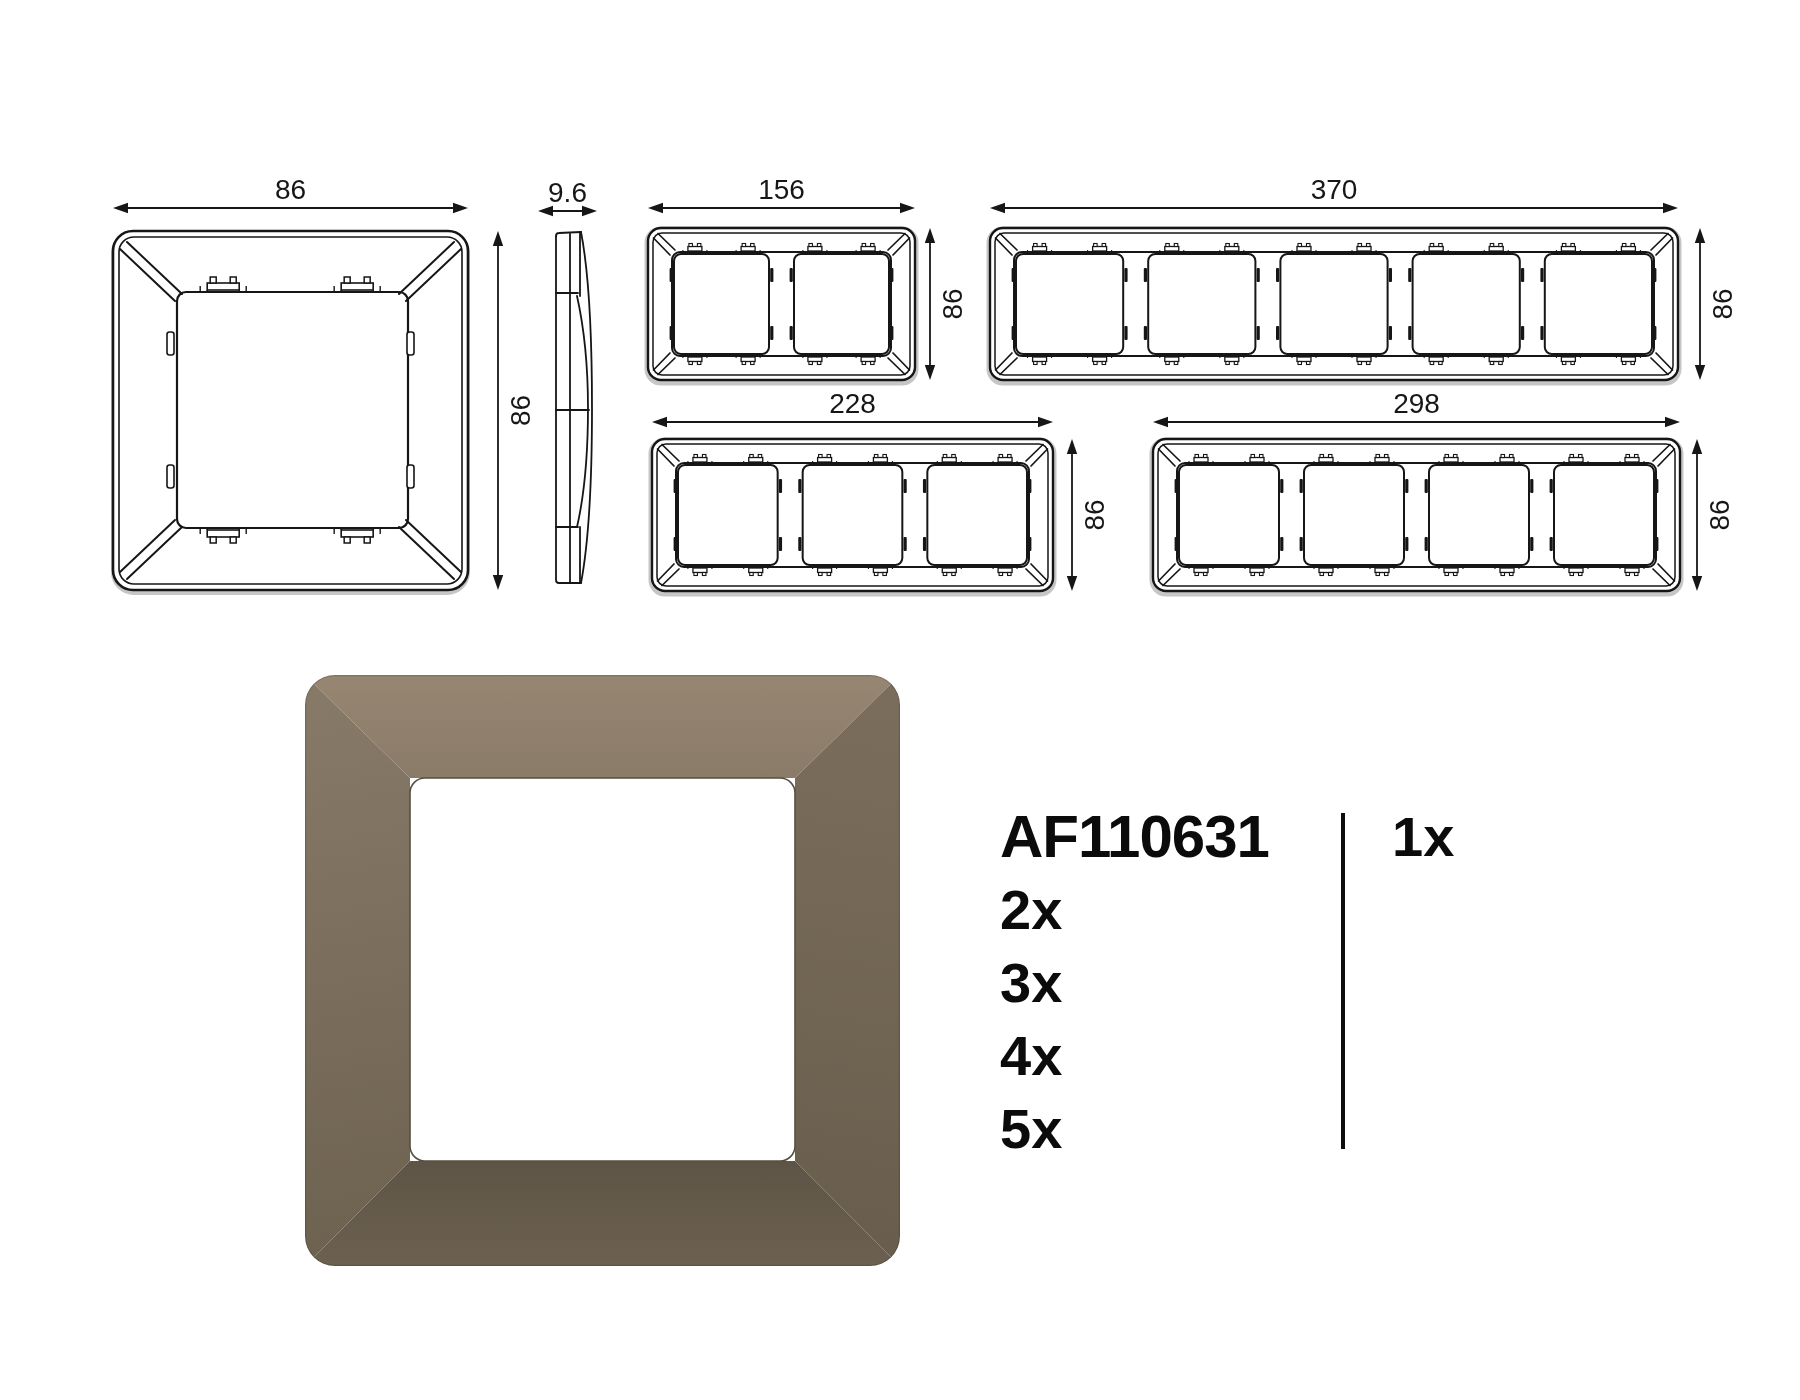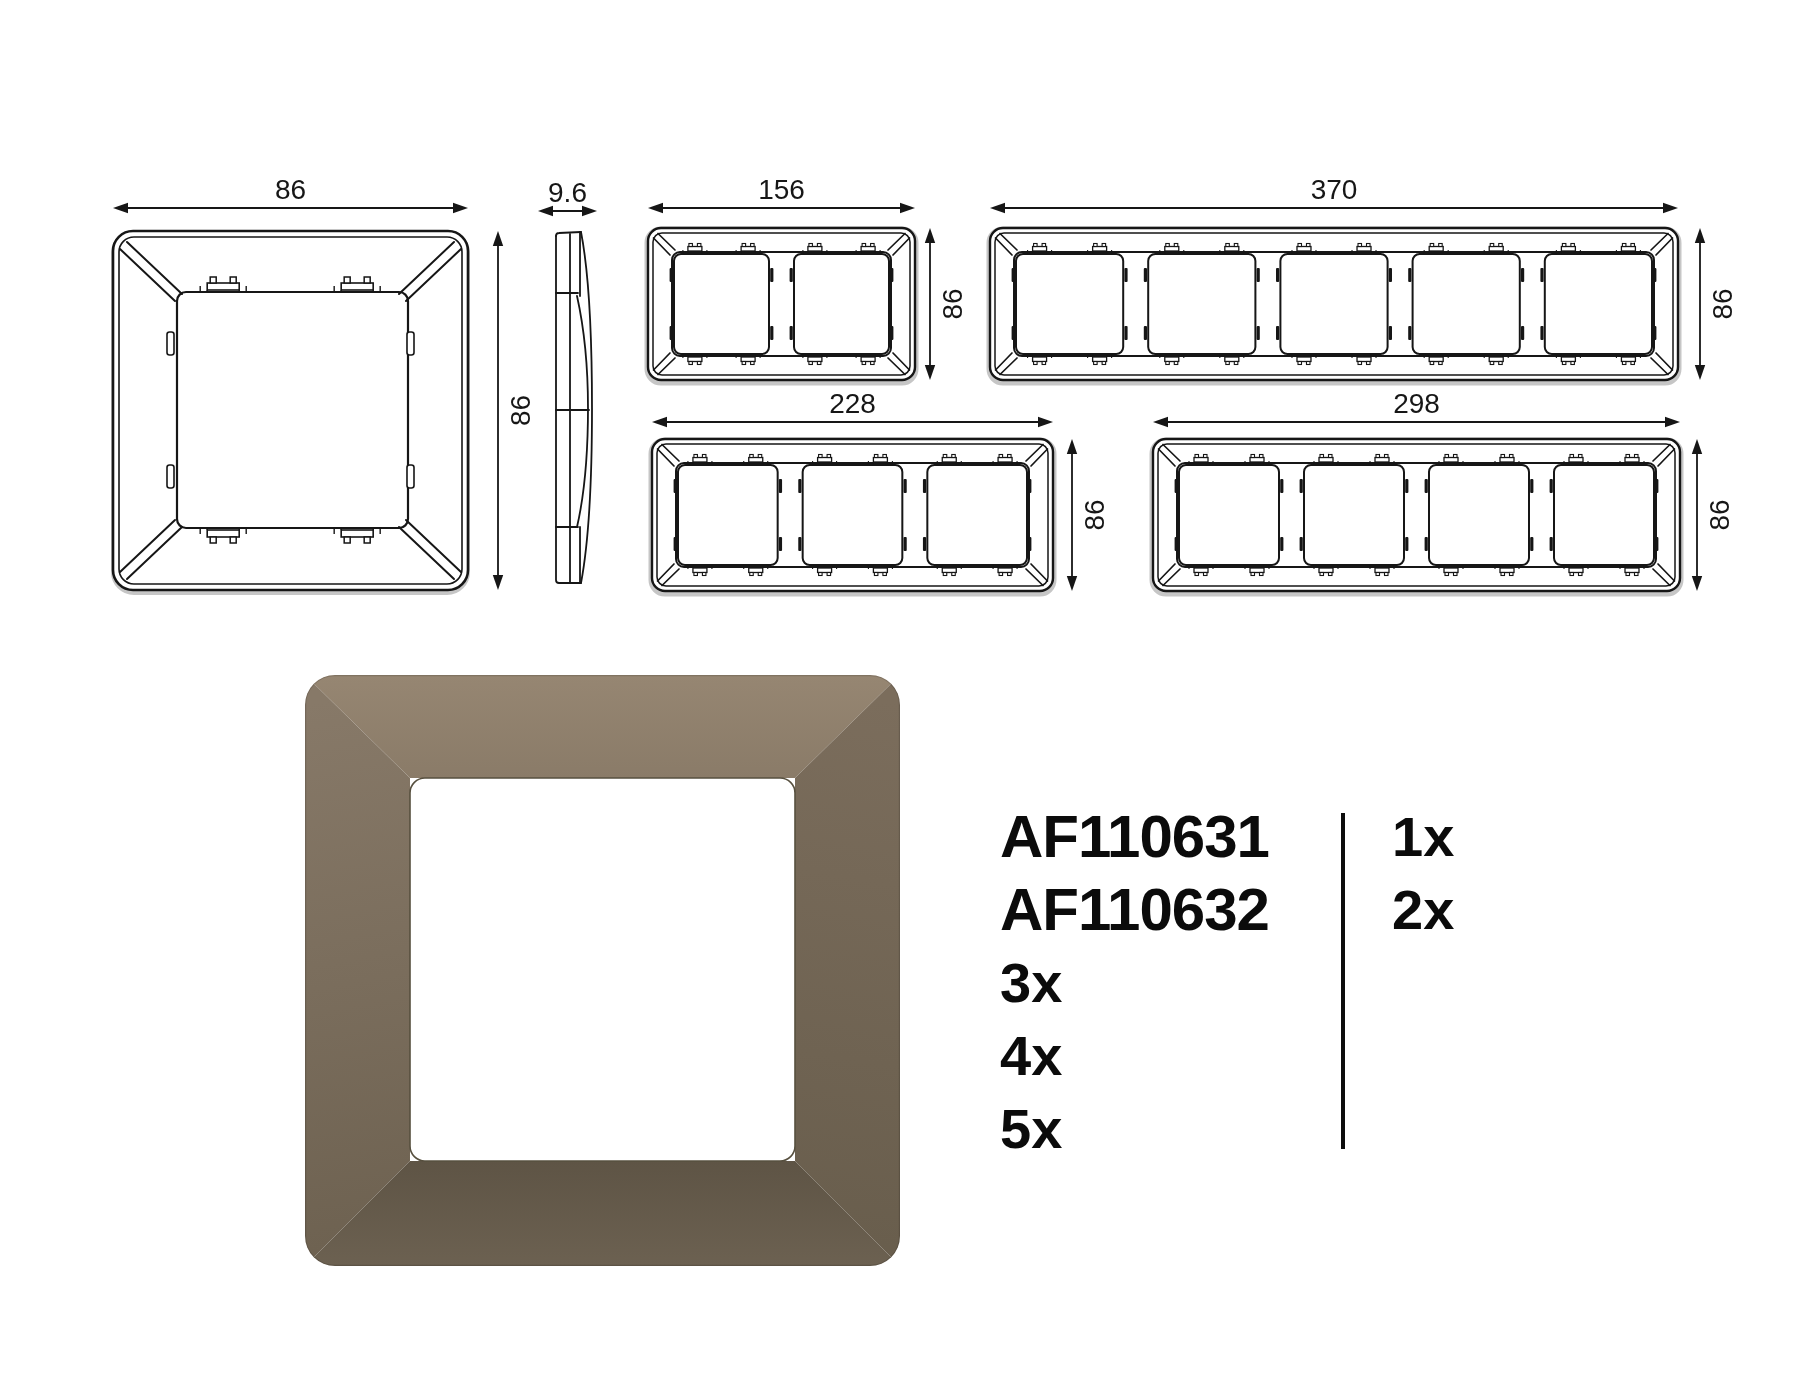--- a/index.html
+++ b/index.html
@@ -673,21 +673,20 @@
         <rect x="410" y="778" width="385" height="383" rx="15" fill="#ffffff" stroke="#57503f" stroke-width="1.6"></rect>
       </g>
     </svg>
 
   <div class="plist" id="plist">
       <div class="prow">
         <span class="pcode">AF110631</span>
         <span class="pqty">1x</span>
       </div>
       <div class="prow">
-        <span class="pcode">AF110632</span>
         <span class="pqty">2x</span>
       </div>
       <div class="prow">
         <span class="pqty">3x</span>
       </div>
       <div class="prow">
         <span class="pqty">4x</span>
       </div>
       <div class="prow">
         <span class="pqty">5x</span>

